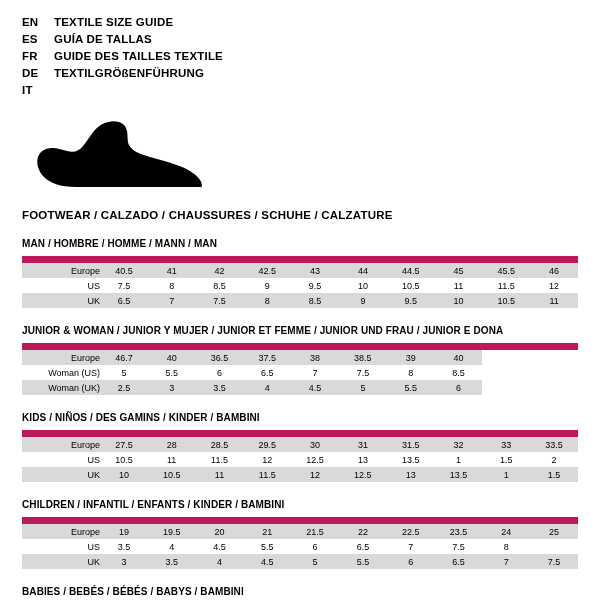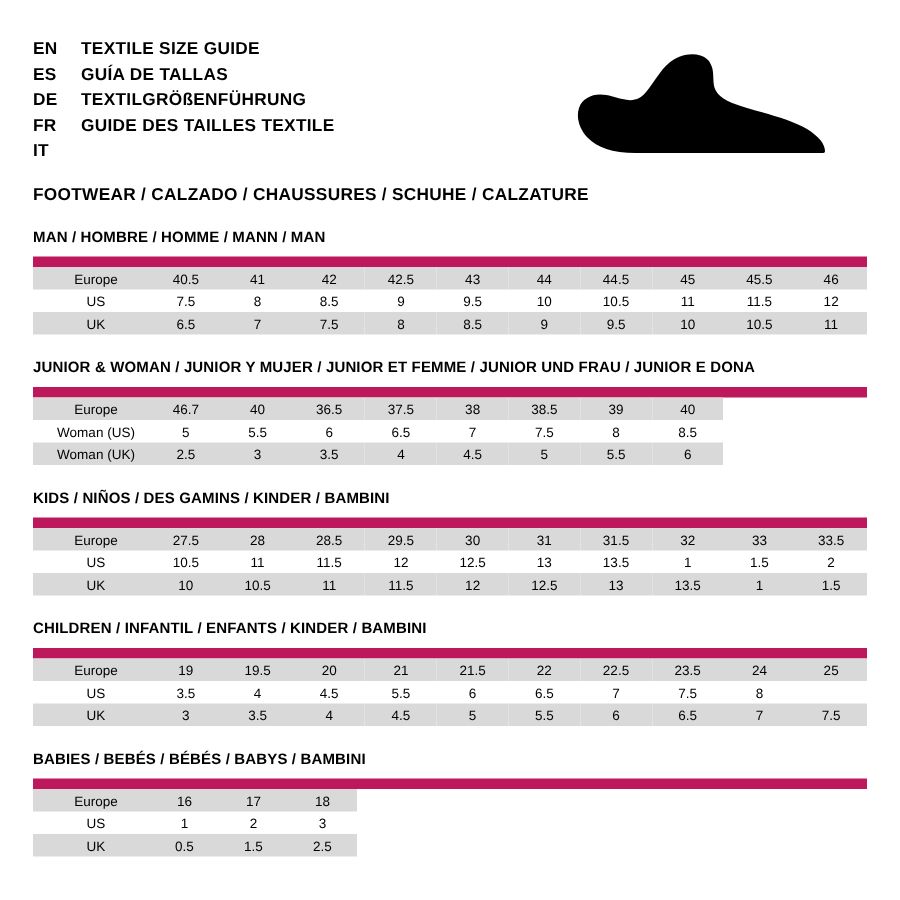--- a/index.html
+++ b/index.html
@@ -18,22 +18,23 @@
     position: relative;
     width: 600px;
     height: 600px;
     box-sizing: border-box;
     padding: 14px 22px 0 22px;
   }
 
   
   .header {
     display: flex;
-    align-items: flex-end;
+    align-items: flex-start;
     justify-content: space-between;
+    flex-direction: column;
   }
   .lang-block {
     display: block;
   }
   .lang-row {
     display: flex;
     align-items: baseline;
     line-height: 17px;
     font-size: 11.5px;
     font-weight: bold;
@@ -85,21 +86,21 @@
   table.size-table td {
     height: 15px;
     padding: 0 0 0 6px;
     vertical-align: middle;
     white-space: nowrap;
   }
   table.size-table tr.shaded td {
     background: #d9d9d9;
   }
   table.size-table td.label {
-    text-align: center;
+    text-align: right;
     width: 72px;
   }
   table.size-table td.val {
     text-align: center;
     padding-left: 0;
   }
   .babies table.size-table td.val {
     width: 46px;
   }
   .babies table.size-table {
@@ -116,26 +117,26 @@
     <div class="lang-block">
       <div class="lang-row">
         <span class="lang-code">EN</span>
         <span class="lang-text">TEXTILE SIZE GUIDE</span>
       </div>
       <div class="lang-row">
         <span class="lang-code">ES</span>
         <span class="lang-text">GUÍA DE TALLAS</span>
       </div>
       <div class="lang-row">
+        <span class="lang-code">FR</span>
+        <span class="lang-text">GUIDE DES TAILLES TEXTILE</span>
+      </div>
+      <div class="lang-row">
         <span class="lang-code">DE</span>
         <span class="lang-text">TEXTILGRÖßENFÜHRUNG</span>
-      </div>
-      <div class="lang-row">
-        <span class="lang-code">FR</span>
-        <span class="lang-text">GUIDE DES TAILLES TEXTILE</span>
       </div>
       <div class="lang-row">
         <span class="lang-code">IT</span>
       </div>
     </div>
 
     <div class="shoe-wrap">
       <svg viewBox="0 0 190 80" width="190" height="80" aria-hidden="true">
         <path fill="#000000" d="M54 72 C38 72 28 68 22 62 C16 56 14 48 16 42 C18 36 24 33 30 33
           C36 33 40 35 45 36 C52 38 57 36 61 31 C66 25 70 17 76 12 C82 7 90 5 97 7

